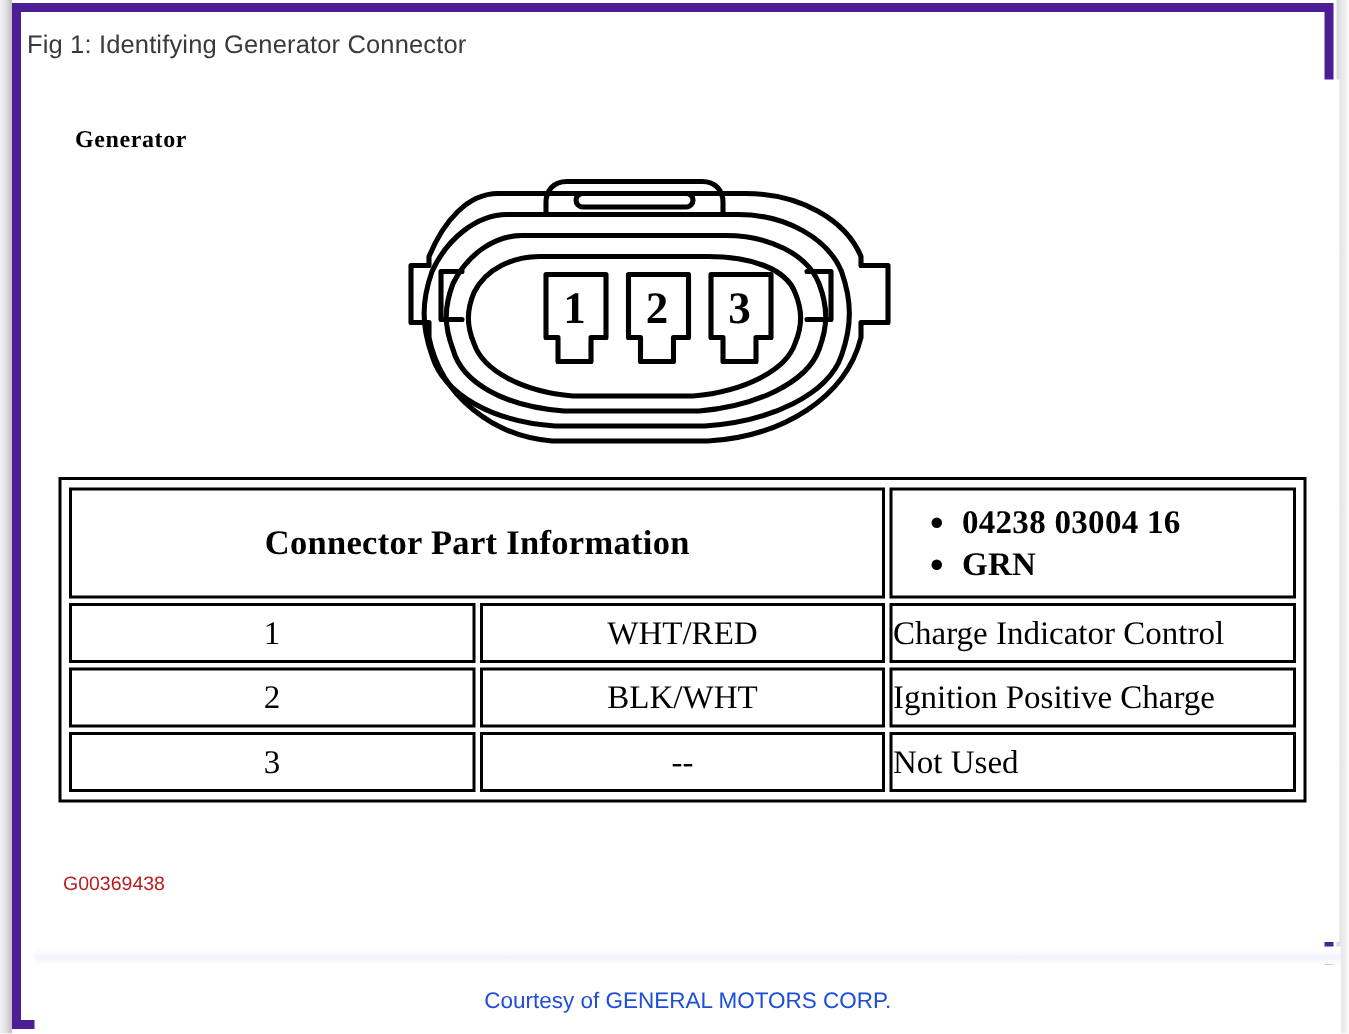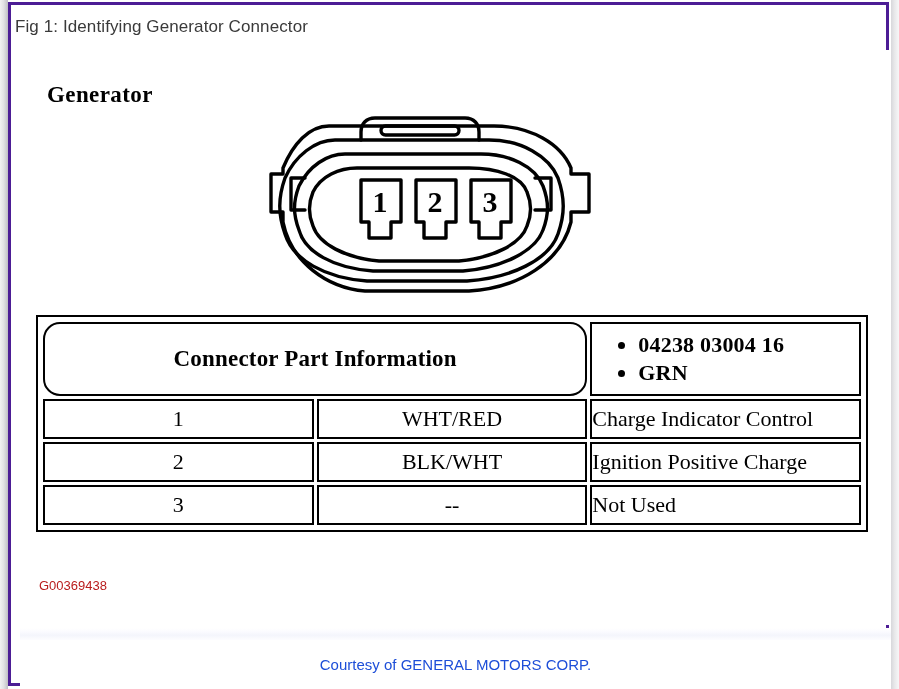--- a/index.html
+++ b/index.html
@@ -31,21 +31,21 @@
     position: absolute;
     right: 0; top: 0;
     width: 8px; height: 689px;
     background: linear-gradient(to left,#f7f7f8 0%,#e8e8ea 55%,#d7d7db 100%);
   }
   #frame {
     position: absolute;
     left: 8px; top: 2px;
     width: 881px; height: 684px;
     background: #ffffff;
-    border: 3px solid #4c1d95;
+    border: 6px solid #4c1d95;
     box-sizing: border-box;
   }
 
   
   #fig-title {
     position: absolute;
     left: 4px;
     top: 12px;
     font-size: 17px;
     color: #3a3a3a;
@@ -62,21 +62,21 @@
     height: 575px;
     background: #ffffff;
   }
 
   #generator-heading {
     position: absolute;
     left: 36px;
     top: 32px;
     font-family: "Liberation Serif", serif;
     font-weight: bold;
-    font-size: 23px;
+    font-size: 16px;
     color: #000000;
     letter-spacing: 0.4px;
   }
 
   
   #connector-figure {
     position: absolute;
     left: 258px;
     top: 60px;
     width: 330px;
@@ -111,21 +111,20 @@
   td.col-pin   { width: 144px; }
   td.col-wire  { width: 284px; }
   td.col-func  { width: auto; }
 
   td.cpi-label {
     text-align: center;
     font-weight: bold;
     font-size: 23px;
     height: 68px;
     letter-spacing: 0.2px;
-    border-radius: 17px;
   }
   td.cpi-values {
     padding: 4px 0 4px 0;
   }
   ul.cpi-list {
     margin: 0;
     padding: 0 0 0 46px;
     list-style: disc;
   }
   ul.cpi-list li {

